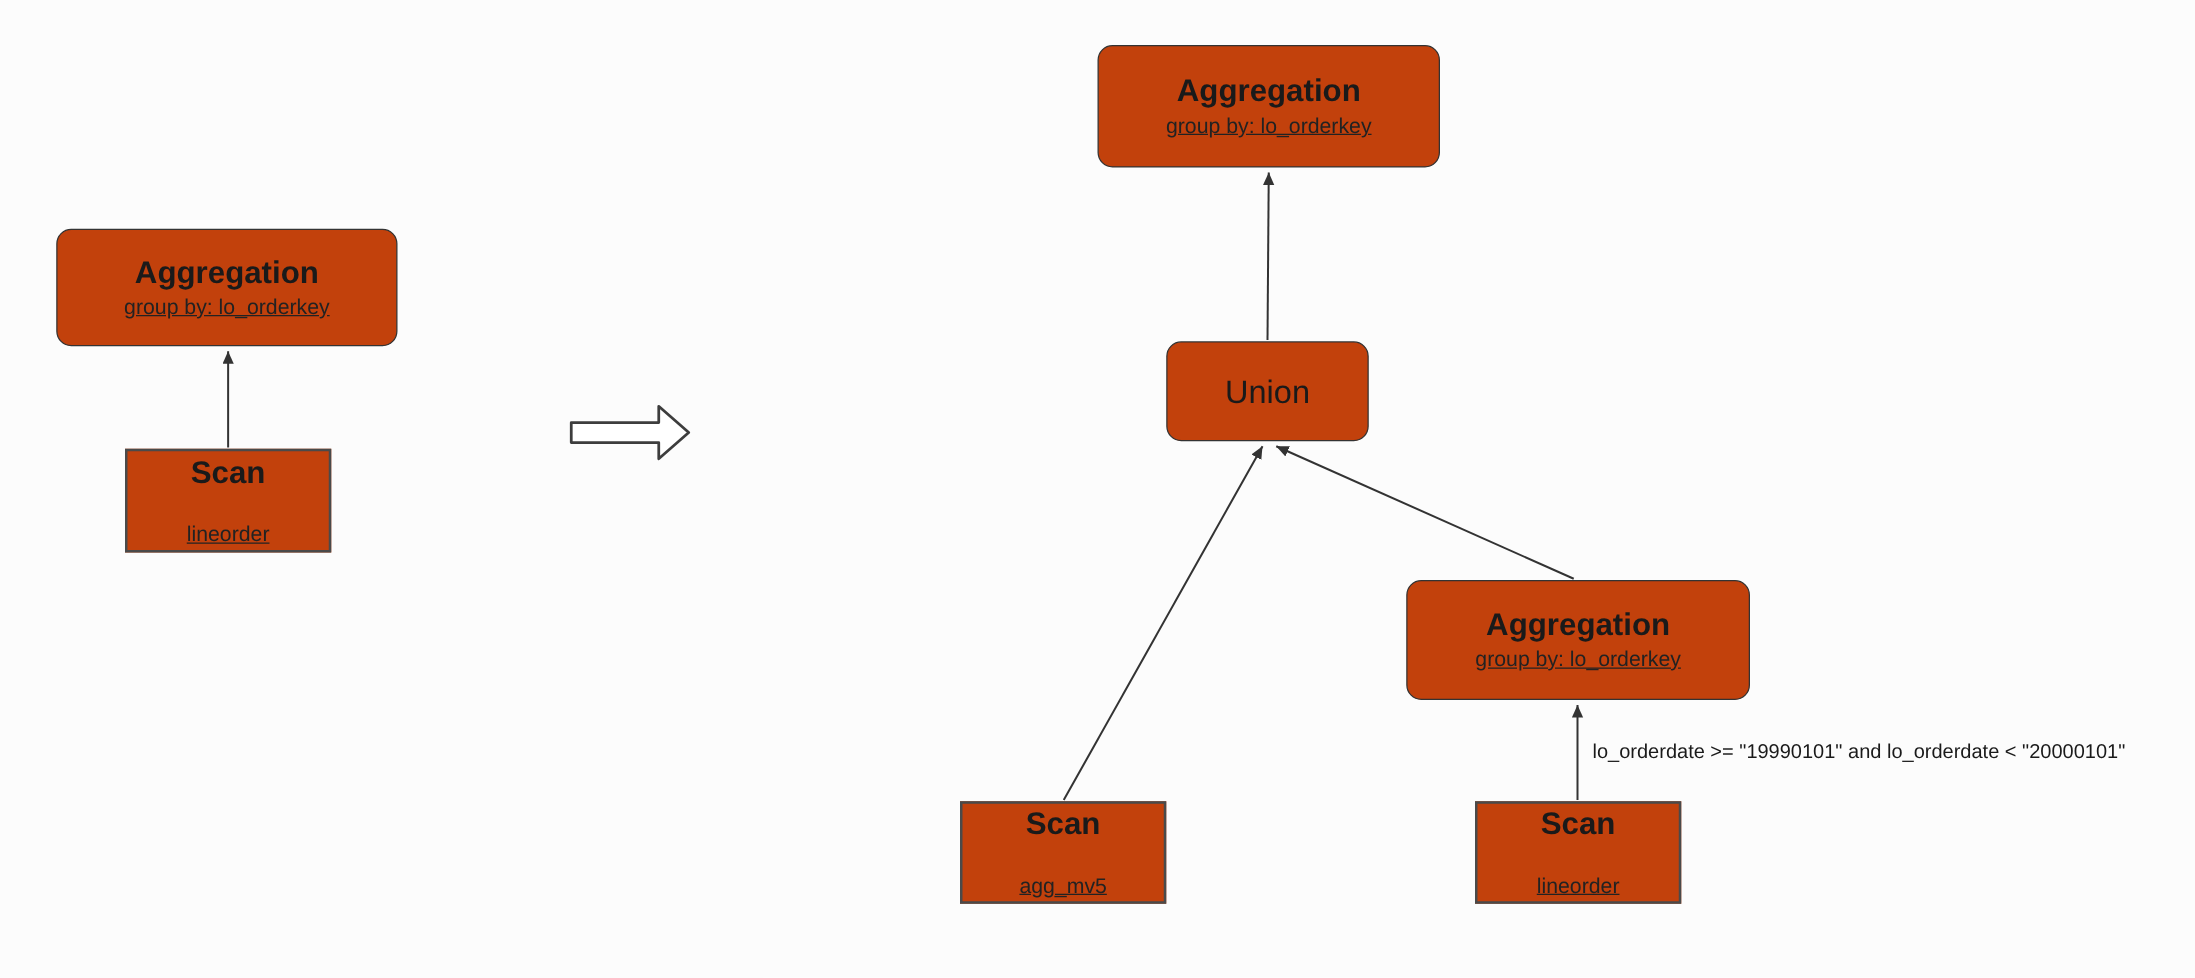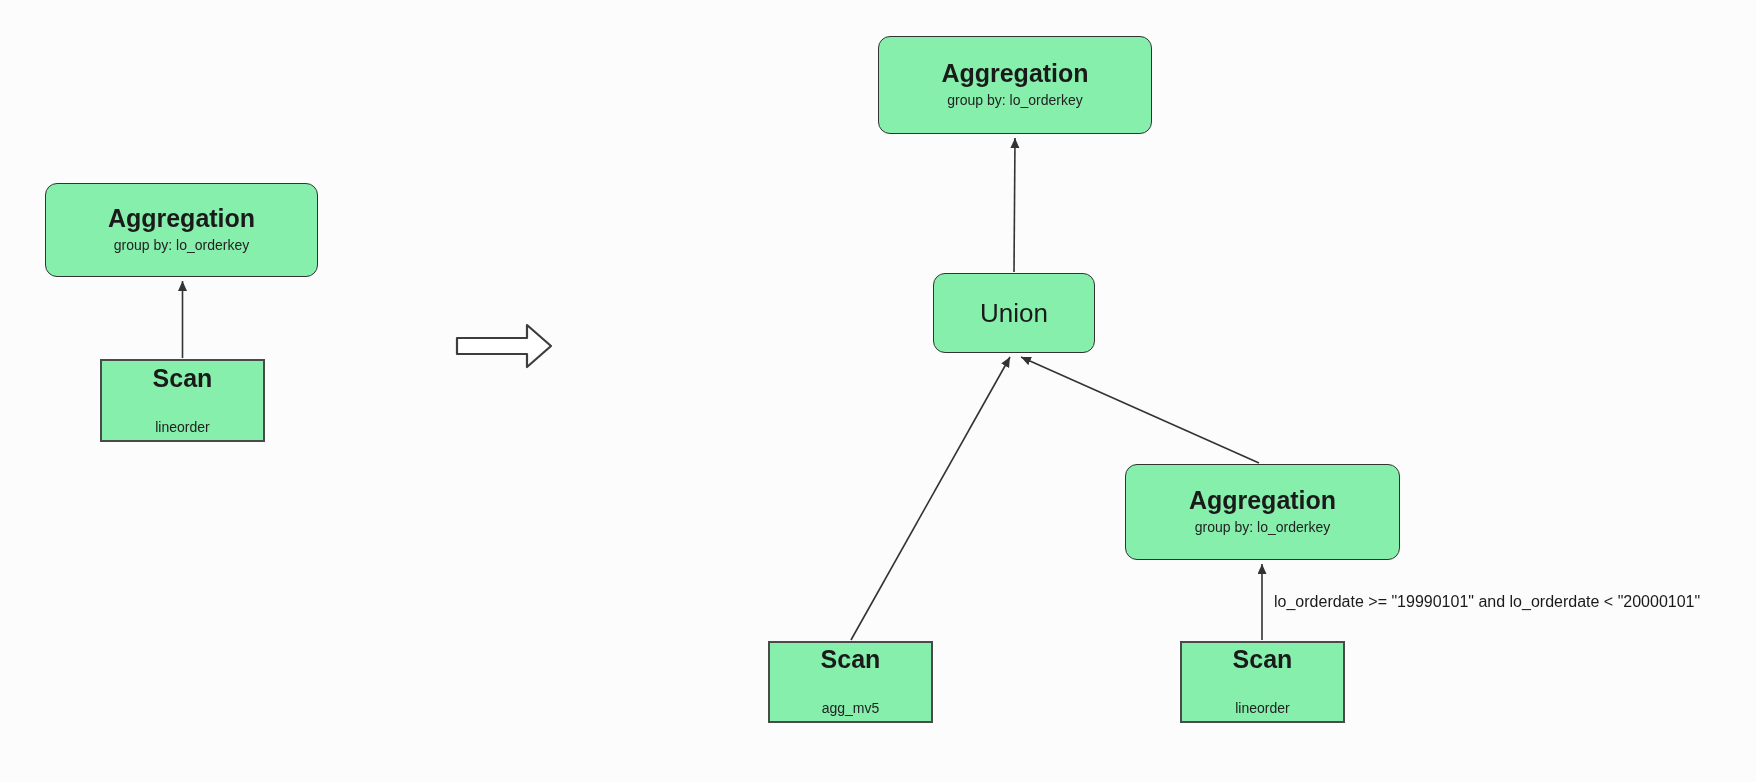--- a/index.html
+++ b/index.html
@@ -21,21 +21,21 @@
     position: absolute;
     left: 0;
     top: 0;
     width: 1756px;
     height: 782px;
     pointer-events: none;
   }
   .node {
     position: absolute;
     box-sizing: border-box;
-    background: #86efac;
+    background: #c2410c;
     border: 1.6px solid #333333;
     display: flex;
     flex-direction: column;
     align-items: center;
     justify-content: center;
     gap: 2px;
     text-align: center;
     color: #1a1a1a;
   }
   .node.rounded {
@@ -51,25 +51,26 @@
     font-weight: 700;
     line-height: 29px;
     color: #1a1a1a;
     white-space: nowrap;
   }
   .node-title.regular {
     font-weight: 400;
     font-size: 26px;
   }
   .node-sub {
-    font-size: 14px;
+    font-size: 17px;
     font-weight: 400;
     line-height: 21px;
     color: #222222;
     white-space: nowrap;
+    text-decoration: underline;
   }
   .edge-label {
     position: absolute;
     left: 1274px;
     top: 592px;
     font-size: 16px;
     line-height: 20px;
     color: #1a1a1a;
     white-space: nowrap;
   }

